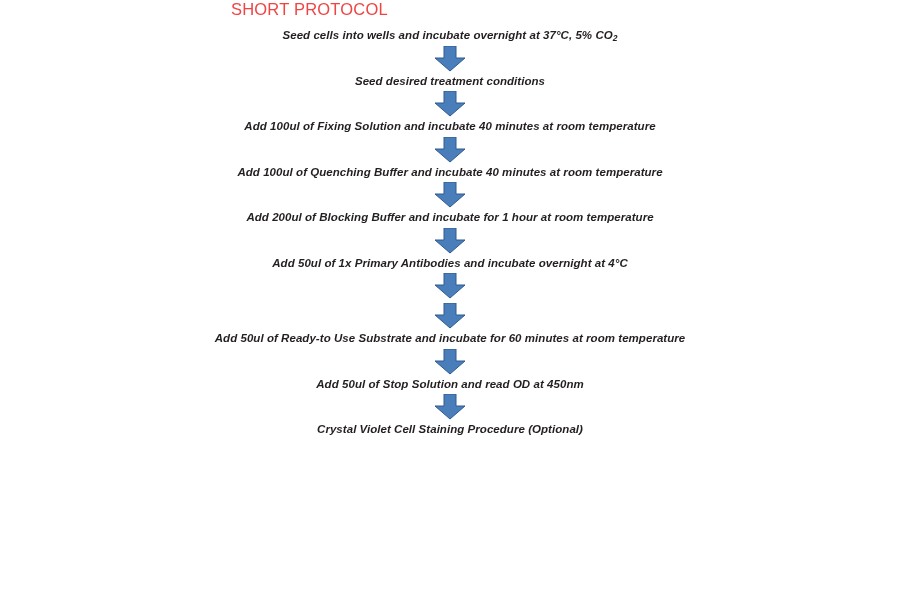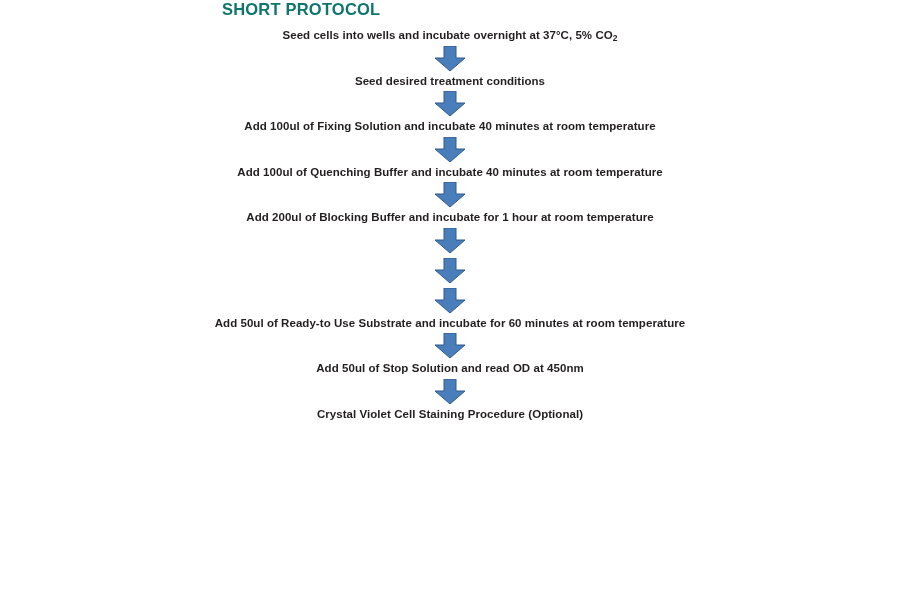--- a/index.html
+++ b/index.html
@@ -15,45 +15,46 @@
     overflow: hidden;
   }
   #page {
     position: relative;
     width: 900px;
     height: 594px;
     background: #ffffff;
   }
   .title {
     position: absolute;
-    left: 222px;
+    left: 231px;
     top: 0px;
     font-size: 16.5px;
-    font-weight: bold;
+    font-weight: normal;
     letter-spacing: 0.2px;
-    color: #0f766e;
+    color: #ef4444;
     white-space: nowrap;
   }
   .flow {
     position: absolute;
     left: 198px;
     top: 28px;
     width: 504px;
     display: flex;
     flex-direction: column;
     align-items: center;
   }
   .step {
     width: 504px;
     text-align: center;
     font-size: 11.5px;
     font-weight: bold;
     color: #231f20;
     line-height: 1.35;
     letter-spacing: 0.05px;
+    font-style: italic;
   }
   .arrow-wrap {
     height: 30px;
     display: flex;
     align-items: center;
     justify-content: center;
   }
   .arrow-wrap svg {
     display: block;
   }
@@ -101,20 +102,21 @@
       </svg>
     </div>
 
     <div class="step"><span>Add 200ul of Blocking Buffer and incubate for 1 hour at room temperature</span></div>
     <div class="arrow-wrap">
       <svg width="32" height="26" viewBox="0 0 32 26" aria-hidden="true">
         <polygon points="10,0 22,0 22,12 31,12 16,25 1,12 10,12" fill="#4a7ebb" stroke="#2e5b8f" stroke-width="1"></polygon>
       </svg>
     </div>
 
+    <div class="step"><span>Add 50ul of 1x Primary Antibodies and incubate overnight at 4°C</span></div>
     <div class="arrow-wrap">
       <svg width="32" height="26" viewBox="0 0 32 26" aria-hidden="true">
         <polygon points="10,0 22,0 22,12 31,12 16,25 1,12 10,12" fill="#4a7ebb" stroke="#2e5b8f" stroke-width="1"></polygon>
       </svg>
     </div>
 
     <div class="arrow-wrap">
       <svg width="32" height="26" viewBox="0 0 32 26" aria-hidden="true">
         <polygon points="10,0 22,0 22,12 31,12 16,25 1,12 10,12" fill="#4a7ebb" stroke="#2e5b8f" stroke-width="1"></polygon>
       </svg>

